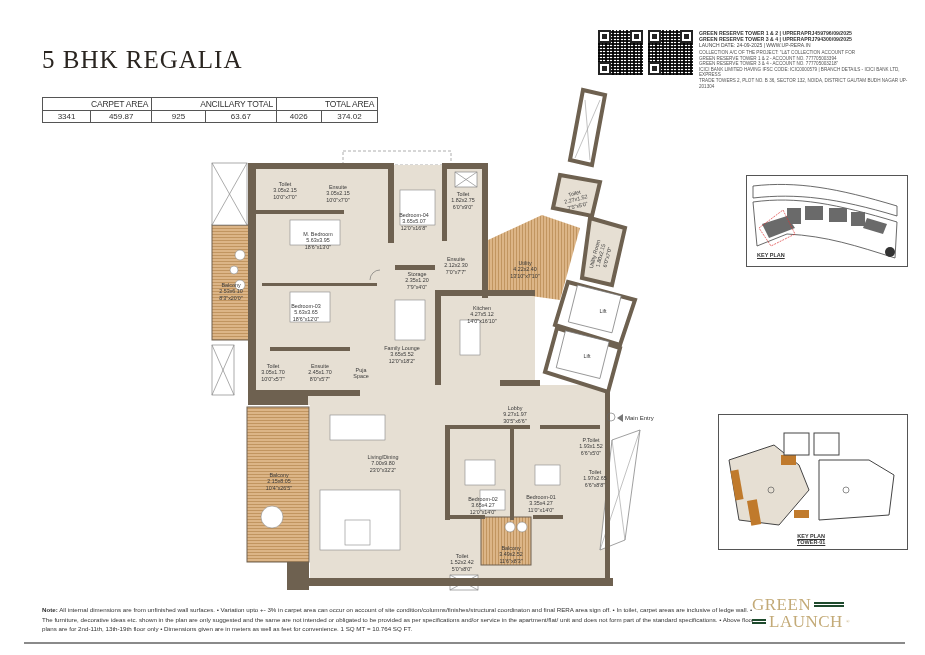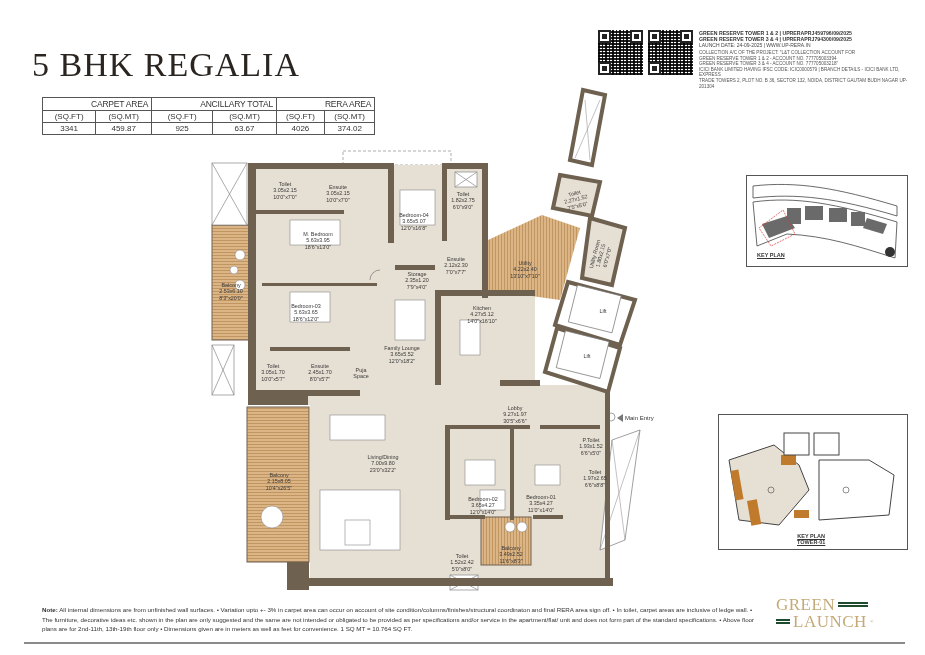--- a/index.html
+++ b/index.html
@@ -1,31 +1,31 @@
 <!DOCTYPE html>
 <html><head>
 <meta charset="utf-8">
 <style>
   html, body { margin: 0; padding: 0; background: #ffffff; }
   body { width: 925px; height: 655px; position: relative; overflow: hidden; font-family: "Liberation Sans", sans-serif; color: #2b2b2b; }
   .frame { position: absolute; left: 24px; top: 14px; width: 881px; height: 628px; border-bottom: 2px solid #8a8a8a; }
-  .title { position: absolute; left: 32px; top: 46px; font-family: "Liberation Serif", serif; font-size: 34px; letter-spacing: 1px; color: #2a2520; font-weight: 400; }
+  .title { position: absolute; left: 42px; top: 46px; font-family: "Liberation Serif", serif; font-size: 25px; letter-spacing: 1px; color: #2a2520; font-weight: 400; }
   table.area { position: absolute; left: 42px; top: 97px; border-collapse: collapse; font-size: 8px; color: #333; }
   table.area td, table.area th { border: 1px solid #555; padding: 1px 3px; text-align: center; font-weight: 400; height: 9px; }
   table.area th.grp { font-size: 8.5px; letter-spacing: -0.2px; padding-left: 48px; }
   .qr { position: absolute; top: 30px; width: 45px; height: 45px; background:
     repeating-linear-gradient(90deg, #222 0 2px, #fff 2px 4px, #222 4px 5px, #fff 5px 7px),
     repeating-linear-gradient(0deg, #222 0 2px, #fff 2px 3px); background-blend-mode: multiply; }
   .qr .c { position: absolute; width: 9px; height: 9px; border: 2px solid #222; background: #fff; }
   .qr .c::after { content: ""; position: absolute; left: 2px; top: 2px; width: 5px; height: 5px; background: #222; }
   .rera { position: absolute; left: 699px; top: 30px; width: 210px; font-size: 4.6px; line-height: 5.6px; color: #555; }
   .rera .b { font-weight: 700; color: #333; font-size: 5.2px; line-height: 6.2px; }
   .rera .l { font-size: 5px; color: #444; margin: 1px 0; }
   .note { position: absolute; left: 42px; top: 605px; width: 716px; font-size: 6.2px; line-height: 9.5px; color: #333; }
-  .logo { position: absolute; left: 776px; top: 596px; width: 110px; font-family: "Liberation Serif", serif; color: #c3aa77; font-size: 17px; line-height: 17px; letter-spacing: 0.5px; }
+  .logo { position: absolute; left: 752px; top: 596px; width: 110px; font-family: "Liberation Serif", serif; color: #c3aa77; font-size: 17px; line-height: 17px; letter-spacing: 0.5px; }
   .logo .row { display: flex; align-items: center; gap: 3px; }
   .logo .bars { display: inline-block; width: 30px; height: 5px; border-top: 2px solid #1e4a2d; border-bottom: 2px solid #1e4a2d; box-sizing: border-box; }
   .logo .bars.s { width: 14px; }
   .logo sup { font-size: 5px; }
   .keyplan { position: absolute; left: 746px; top: 175px; width: 160px; height: 90px; border: 1px solid #555; background: #fff; }
   .keyplan2 { position: absolute; left: 718px; top: 414px; width: 188px; height: 134px; border: 1px solid #555; background: #fff; }
   .kp-label { position: absolute; font-size: 5.5px; font-weight: 700; text-decoration: underline; color: #333; text-align: center; }
   .plan { position: absolute; left: 0; top: 0; width: 925px; height: 655px; }
   .rl { position: absolute; font-size: 5.4px; line-height: 6.4px; color: #3a3a3a; text-align: center; white-space: nowrap; transform: translateX(-50%); }
   .entry { position: absolute; left: 617px; top: 414px; font-size: 6px; color: #333; display: flex; align-items: center; gap: 2px; }
@@ -36,29 +36,21 @@
 
 <div class="frame"></div>
 
 <div class="title">5 BHK REGALIA</div>
 
 <table class="area">
   <tbody>
       <tr>
     <th class="grp" colspan="2">CARPET AREA</th>
     <th class="grp" colspan="2">ANCILLARY TOTAL</th>
-    <th class="grp" colspan="2">RERA AREA</th>
-  </tr>
-  <tr>
-    <td>(SQ.FT)</td>
-    <td>(SQ.MT)</td>
-    <td>(SQ.FT)</td>
-    <td>(SQ.MT)</td>
-    <td>(SQ.FT)</td>
-    <td>(SQ.MT)</td>
+    <th class="grp" colspan="2">TOTAL AREA</th>
   </tr>
   <tr>
     <td>3341</td>
     <td>459.87</td>
     <td>925</td>
     <td>63.67</td>
     <td>4026</td>
     <td>374.02</td>
   </tr>
 </tbody>

